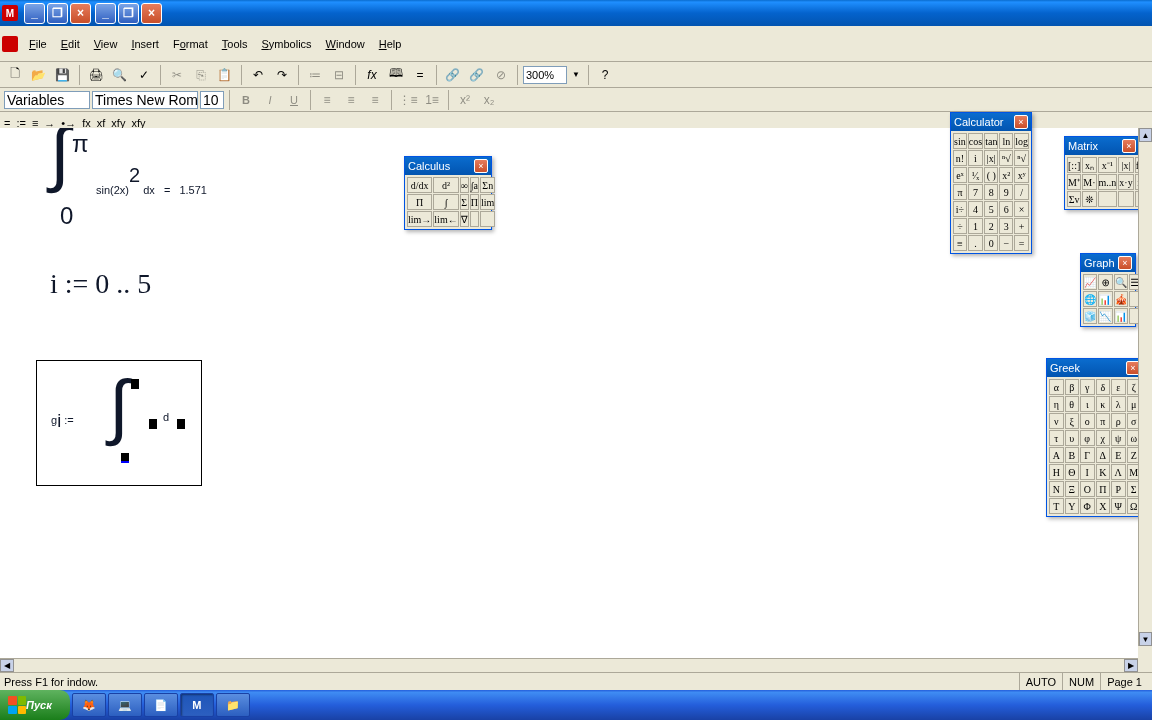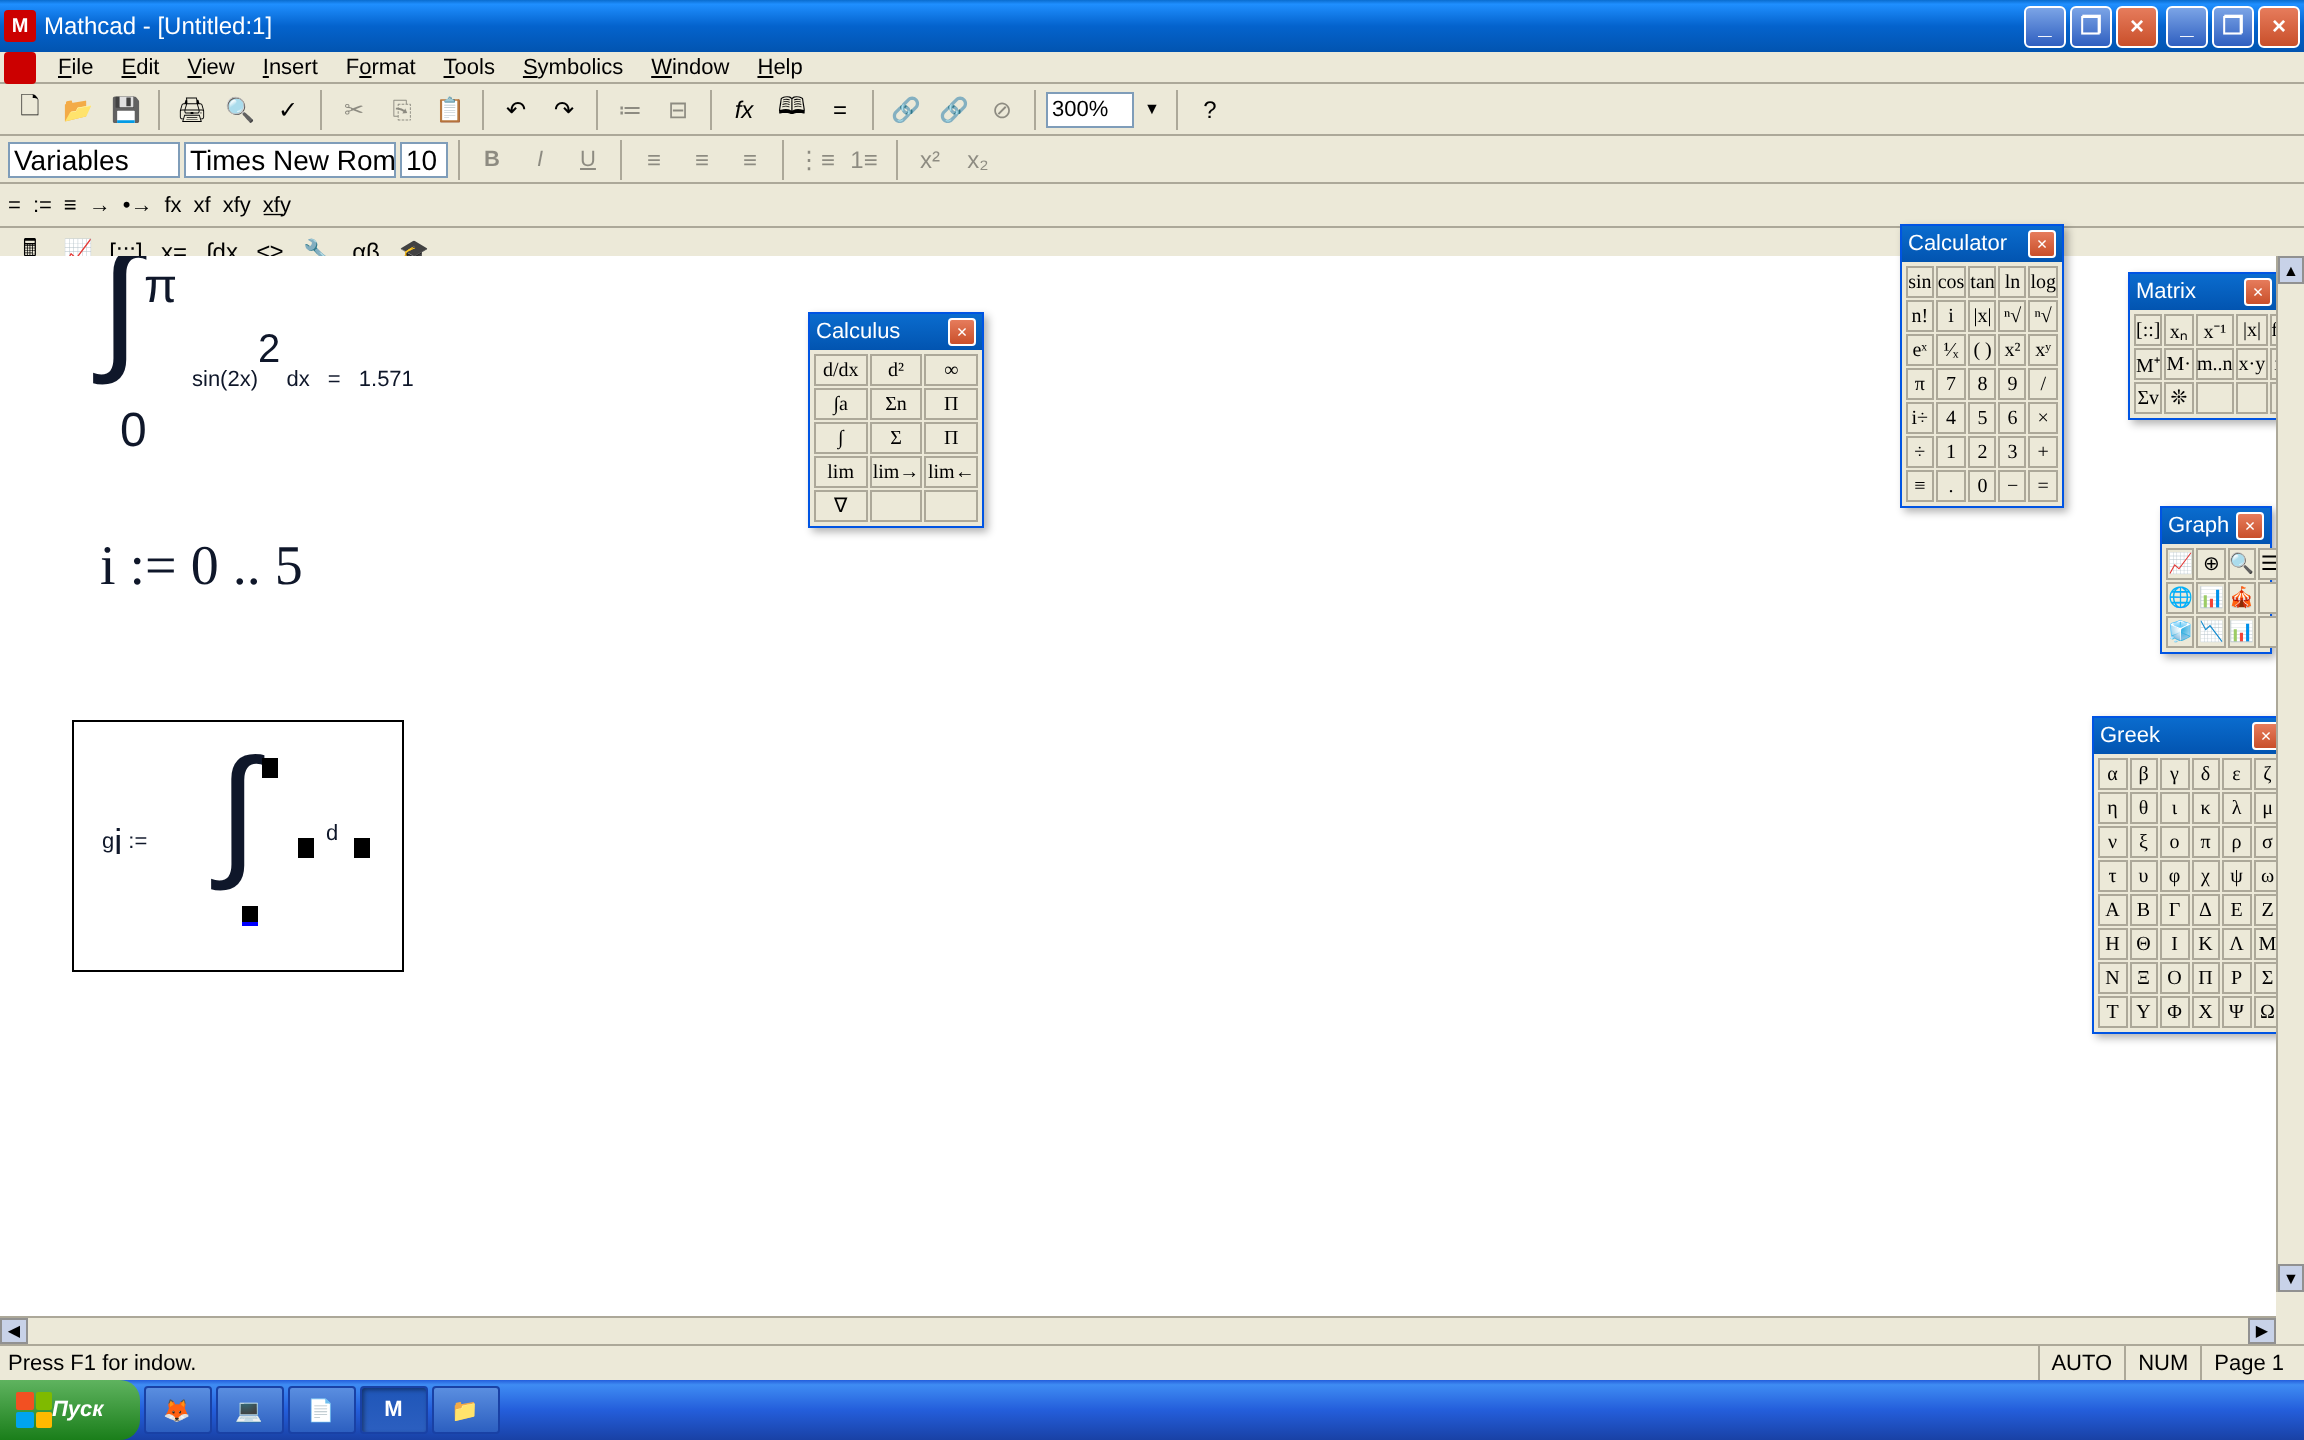--- a/index.html
+++ b/index.html
@@ -2,21 +2,21 @@
 <html><head>
 <meta charset="utf-8">
 <style>
 *{margin:0;padding:0;box-sizing:border-box;font-family:"Tahoma",sans-serif;font-size:11px;user-select:none}
 body{background:#ece9d8;width:1152px;height:720px;overflow:hidden;position:relative}
 .titlebar{height:26px;background:linear-gradient(to bottom,#0a6cce 0%,#1f8fff 8%,#0463cd 50%,#0254b0 100%);display:flex;align-items:center;padding:0 2px;color:#fff}
 .titlebar .icon{width:16px;height:16px;background:#c00;border-radius:2px;margin-right:4px;display:flex;align-items:center;justify-content:center;font-weight:bold;font-size:10px}
 .titlebar .title{flex:1;font-size:12px}
 .titlebar .winbtn{width:21px;height:21px;margin-left:2px;background:linear-gradient(#7ba4e6,#2f5fc0);border:1px solid #fff;border-radius:3px;display:flex;align-items:center;justify-content:center;color:#fff;font-weight:bold;font-size:12px}
 .titlebar .winbtn.close{background:linear-gradient(#e67c5c,#c94f2a)}
-.menubar{height:16px;background:#ece9d8;display:flex;align-items:center;padding:0 2px;border-bottom:1px solid #aca899}
+.menubar{height:36px;background:#ece9d8;display:flex;align-items:center;padding:0 2px;border-bottom:1px solid #aca899}
 .menubar .micon{width:16px;height:16px;background:#c00;border-radius:2px;margin-right:4px}
 .menubar span{padding:2px 7px;cursor:default}
 .menubar span u{text-decoration:underline}
 .toolbar{height:26px;background:#ece9d8;display:flex;align-items:center;padding:2px 4px;border-bottom:1px solid #aca899;gap:2px}
 .tbtn{width:22px;height:22px;border:1px solid transparent;display:flex;align-items:center;justify-content:center;font-size:12px}
 .tsep{width:1px;height:20px;background:#aca899;margin:0 3px}
 .zoomsel{width:44px;height:18px;border:1px solid #7f9db9;background:#fff;font-size:11px;padding-left:2px}
 .fmtbar{height:24px;background:#ece9d8;display:flex;align-items:center;padding:2px 4px;border-bottom:1px solid #aca899;gap:2px}
 .fsel{height:18px;border:1px solid #7f9db9;background:#fff;font-size:14px;padding-left:2px}
 .webbar{height:24px;background:#ece9d8;display:flex;align-items:center;padding:2px 4px;border-bottom:1px solid #aca899;gap:4px}
@@ -49,21 +49,20 @@
 .evalbar{height:22px;background:#ece9d8;display:flex;align-items:center;padding:2px 4px;border-bottom:1px solid #aca899;gap:6px;font-family:'Times New Roman',serif;font-size:12px}
 .evalbar span{cursor:default}
 .mathbar{height:24px;background:#ece9d8;display:flex;align-items:center;padding:2px 4px;border-bottom:1px solid #aca899;gap:2px}
 .placeholder-box{display:inline-block;width:8px;height:10px;background:#000;vertical-align:baseline}
 </style>
 </head>
 <body>
 
 <div class="titlebar">
   <div class="icon">M</div>
-  <div class="title">Mathcad - [Untitled:1]</div>
   <div class="winbtn">_</div>
   <div class="winbtn">❐</div>
   <div class="winbtn close">×</div>
   <div class="winbtn" style="margin-left:4px">_</div>
   <div class="winbtn">❐</div>
   <div class="winbtn close">×</div>
 </div>
 
 <div class="menubar">
   <div class="micon"></div>
@@ -196,21 +195,21 @@
     <span style="position:absolute;top:50px;left:126px">d</span>
     <span class="placeholder-box" style="position:absolute;top:58px;left:140px"></span>
   </div>
 </div>
 
 <div class="palette" style="top:156px;left:404px;width:88px">
   <div class="phead">
       <span>Calculus</span>
       <div class="pclose">×</div>
     </div>
-  <div class="pbody" style="grid-template-columns:repeat(3,1fr)" id="calc-body">
+  <div class="pbody" style="grid-template-columns:repeat(5,1fr)" id="calc-body">
       <div class="pb">d/dx</div>
       <div class="pb">d²</div>
       <div class="pb">∞</div>
       <div class="pb">∫a</div>
       <div class="pb">Σn</div>
       <div class="pb">Π</div>
       <div class="pb">∫</div>
       <div class="pb">Σ</div>
       <div class="pb">Π</div>
       <div class="pb">lim</div>

